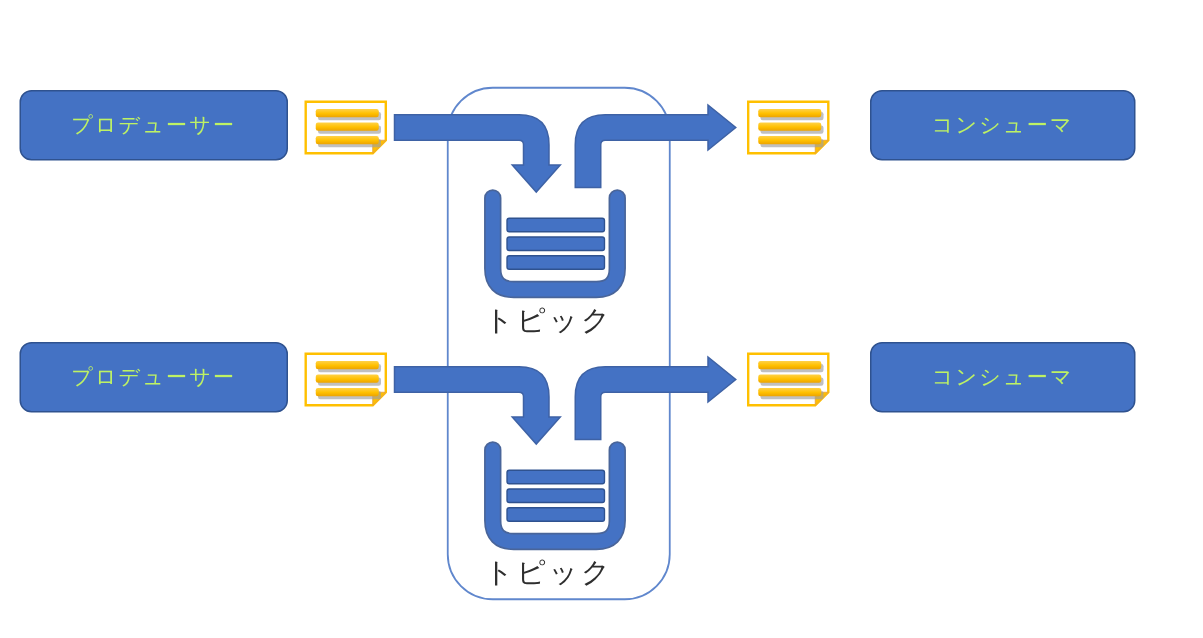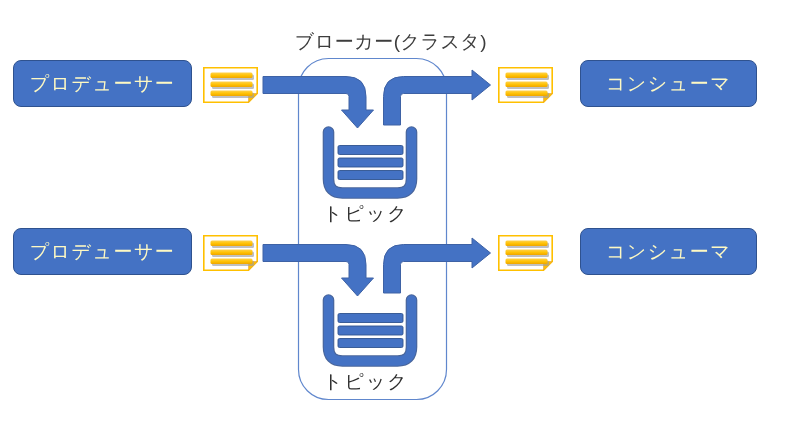--- a/index.html
+++ b/index.html
@@ -16,22 +16,22 @@
     position: absolute;
     width: 179px;
     height: 47px;
     background: #4472C4;
     border: 1.6px solid #2F528F;
     border-radius: 8px;
     box-sizing: border-box;
     display: flex;
     align-items: center;
     justify-content: center;
-    color: #fef9c3;
-    font-size: 19px;
+    color: #bef264;
+    font-size: 14px;
     letter-spacing: 1.5px;
     white-space: nowrap;
   }
   .diagram-title {
     position: absolute;
     left: 288px;
     top: 29px;
     width: 206px;
     text-align: center;
     font-size: 19px;
@@ -97,21 +97,20 @@
 
     <use href="#topic-icon" x="323" y="127"></use>
     <use href="#topic-icon" x="323" y="295"></use>
 
     <use href="#msg-icon" x="203" y="67"></use>
     <use href="#msg-icon" x="498" y="67"></use>
     <use href="#msg-icon" x="203" y="235"></use>
     <use href="#msg-icon" x="498" y="235"></use>
   </svg>
 
-  <div class="diagram-title">ブローカー(クラスタ)</div>
 
   <div class="node" style="left:13px; top:60px;">プロデューサー</div>
   <div class="node" style="left:580px; top:60px; width:177px;">コンシューマ</div>
   <div class="topic-label" style="top:201px;">トピック</div>
 
   <div class="node" style="left:13px; top:228px;">プロデューサー</div>
   <div class="node" style="left:580px; top:228px; width:177px;">コンシューマ</div>
   <div class="topic-label" style="top:369px;">トピック</div>
 
 </div>

